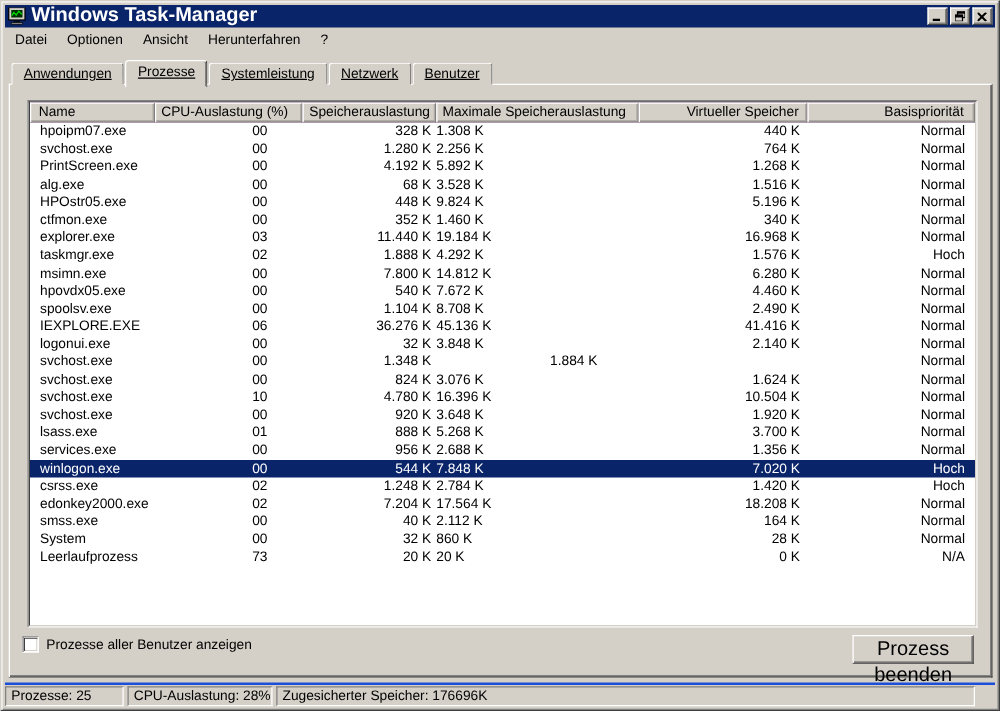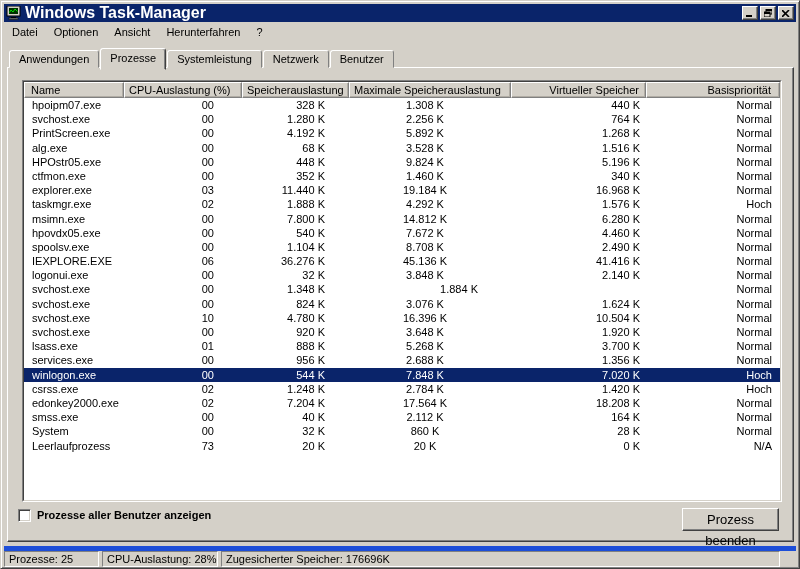--- a/index.html
+++ b/index.html
@@ -48,20 +48,21 @@
     position:absolute; left:8px; top:45px; height:22px;
     display:flex; align-items:flex-end; z-index:3;
   }
   .tab {
     height:18px; line-height:17px; padding:0 9px;
     background:#d4d0c8;
     border:1px solid; border-color:#fff #808080 transparent #fff;
     border-radius:3px 3px 0 0;
     margin-right:1px; cursor:default;
     position:relative;
+    text-decoration:underline;
   }
   .tab.active {
     height:22px; line-height:19px;
     border-color:#fff #404040 transparent #fff;
     box-shadow: inset -1px 0 0 #808080;
     z-index:4; margin-bottom:-2px; padding-bottom:2px;
   }
   
   .page-frame {
     position:absolute; left:6px; top:66px; width:787px; height:475px;
@@ -89,50 +90,50 @@
     padding:0 4px; white-space:nowrap; overflow:hidden;
     cursor:default;
   }
   .trow { display:flex; height:14.2px; cursor:default; }
   .trow.selected { background:#0a246a; color:#fff; }
   .tcell {
     line-height:14px; white-space:nowrap; overflow:hidden;
   }
   .c0 { width:100px; text-align:left;  padding-left:8px; }
   .c1 { width:118px; text-align:right; padding-right:28px; }
-  .c2 { width:107px; text-align:right; padding-right:24px; }
-  .c3 { width:162px; text-align:center; padding-right:10px; }
+  .c2 { width:107px; text-align:right; padding-right:4px; }
+  .c3 { width:162px; text-align:left; padding-right:10px; }
   .c4 { width:135px; text-align:right; padding-right:6px; }
   .c5 { flex:1;      text-align:right; padding-right:8px; }
   .thcell.c0 { text-align:left; padding-left:6px; }
   
   .checkbox-row {
     position:absolute; left:10px; top:440px; height:14px;
-    display:flex; align-items:center;font-weight:bold;
+    display:flex; align-items:flex-end;
   }
   .checkbox {
     width:13px; height:13px; background:#fff;
     border:1px solid; border-color:#808080 #fff #fff #808080;
     box-shadow: inset 1px 1px 0 #404040, inset -1px -1px 0 #d4d0c8;
     cursor:default;
   }
   .checkbox-label { margin-left:6px; }
   .end-process-btn {
     position:absolute; right:14px; top:440px; width:97px; height:23px;
     background:#d4d0c8;
     border:1px solid; border-color:#fff #404040 #404040 #fff;
     box-shadow: inset -1px -1px 0 #808080;
     text-align:center; line-height:21px; cursor:default;
-    font-family:inherit; font-size:13px;
+    font-family:inherit; font-size:16px;
   }
   
   .statusbar {
     position:absolute; left:3px; right:3px; bottom:3px; height:19px;
     background:#d4d0c8; display:flex; align-items:center;
-    border-top:5px solid #1d4ed8;
+    border-top:2px solid #1d4ed8;
     padding-top:1px;
   }
   .status-panel {
     height:16px; line-height:14px; padding:0 4px;
     border:1px solid; border-color:#808080 #fff #fff #808080;
     margin-right:3px; white-space:nowrap; overflow:hidden;
   }
   .sp1 { width:95px; }
   .sp2 { width:116px; }
   .sp3 { flex:1; margin-right:16px; }

